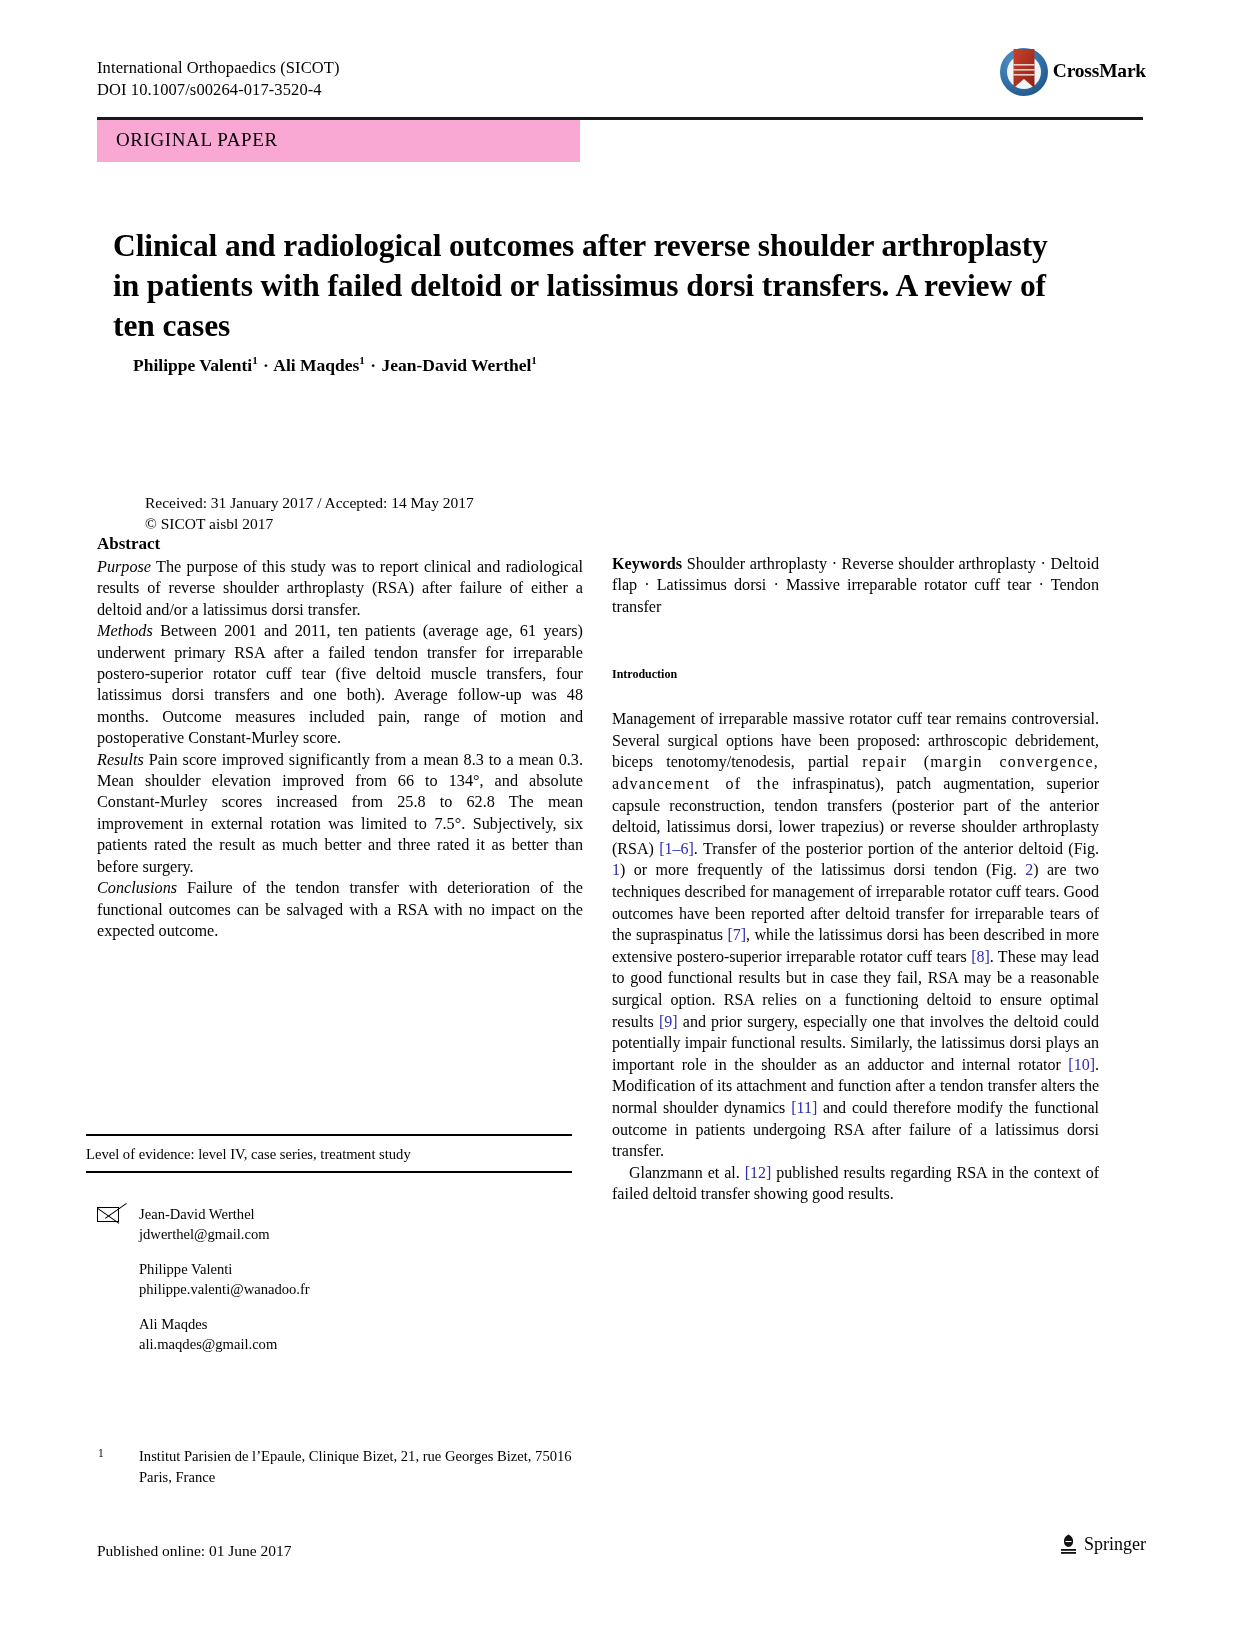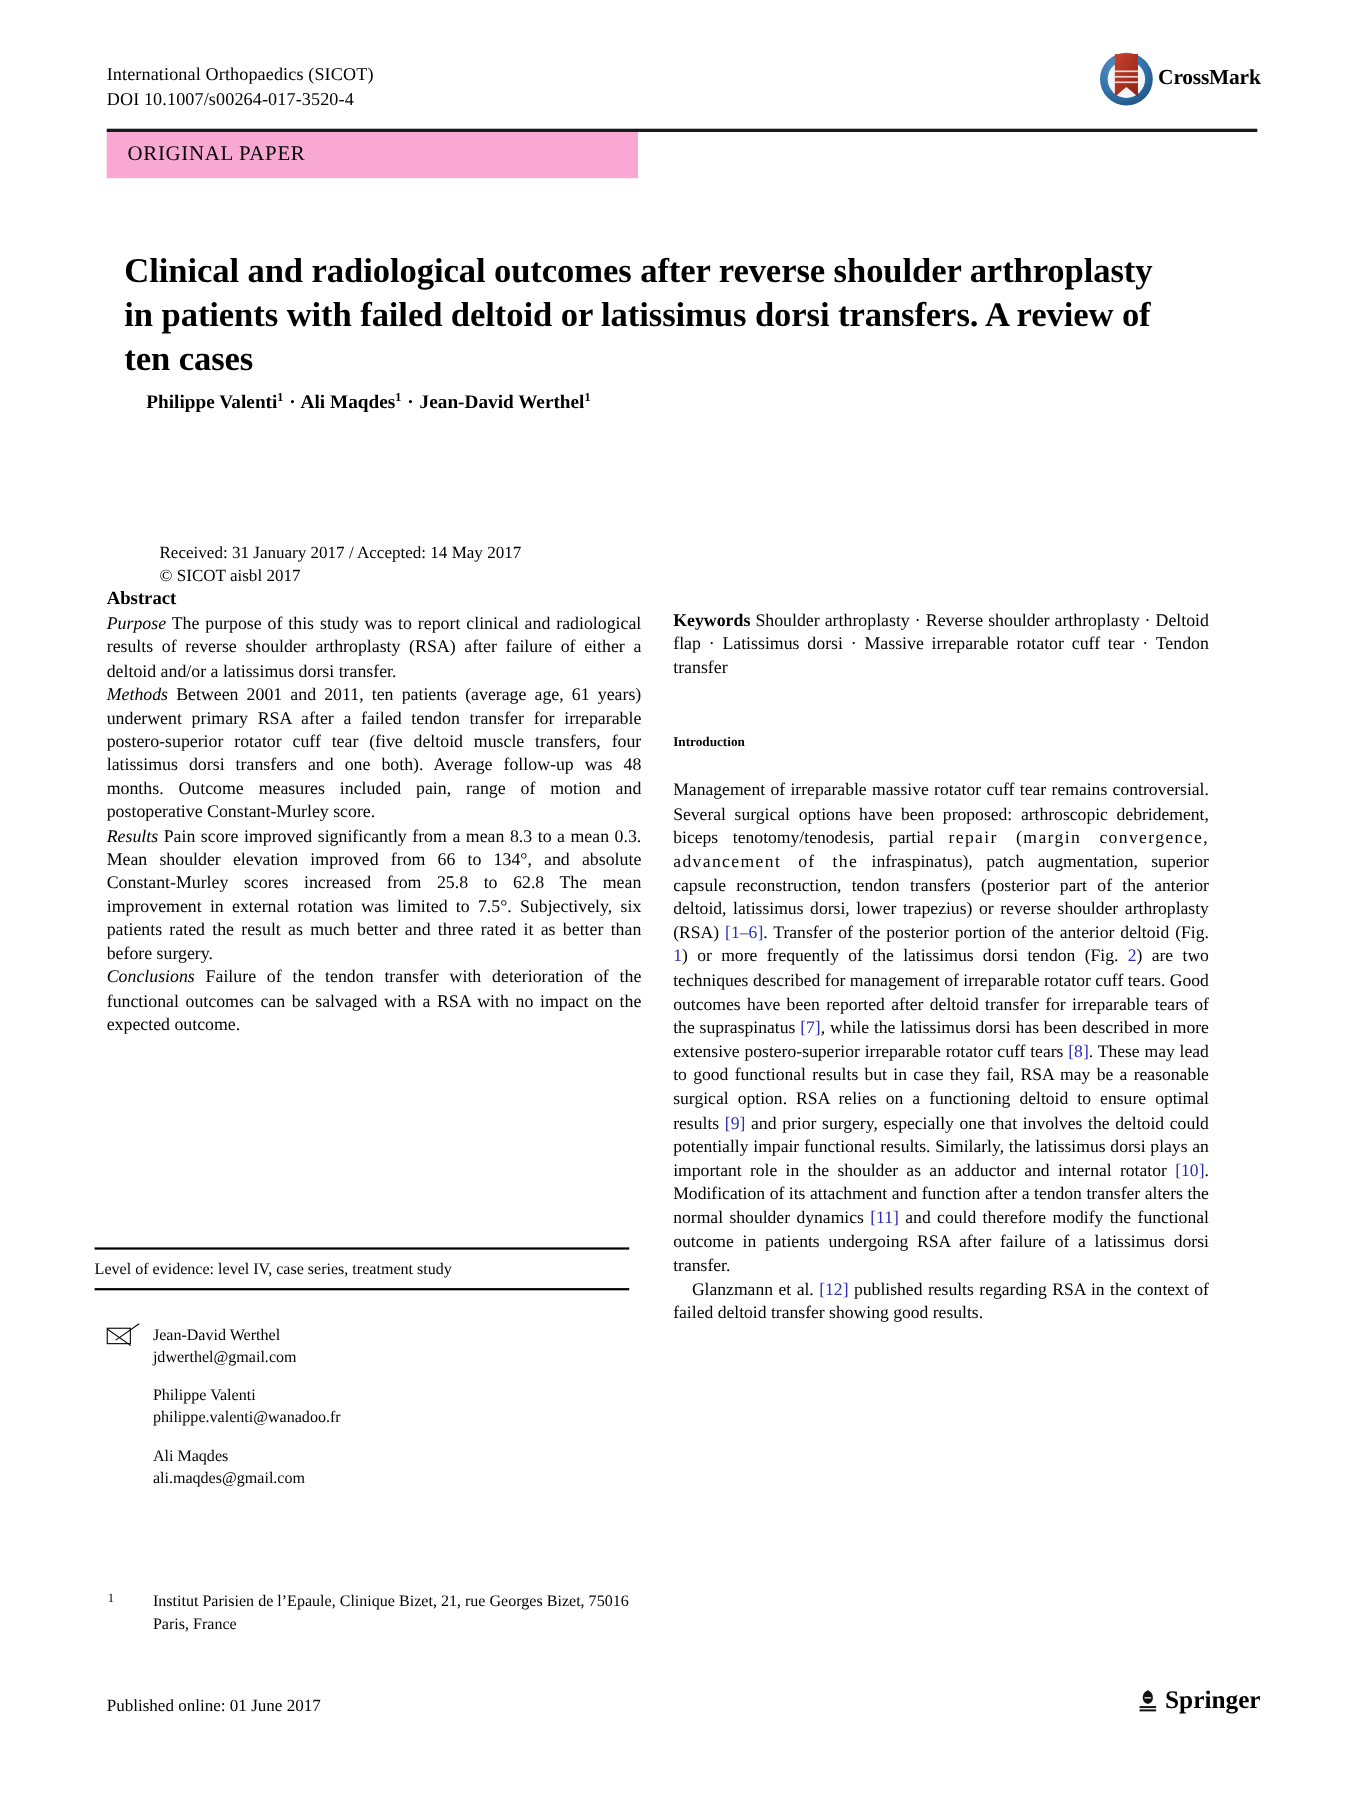--- a/index.html
+++ b/index.html
@@ -276,22 +276,22 @@
   }
   .springer {
     position: absolute;
     right: 94px;
     top: 1533px;
     display: flex;
     align-items: center;
     gap: 6px;
   }
   .springer-name {
-    font-size: 23px;
-    font-weight: bold;
+    font-size: 18px;
+    font-weight: normal;
   }
   .springer-mark {
     width: 19px;
     height: 23px;
     position: relative;
   }
 </style>
 </head>
 <body>
 

